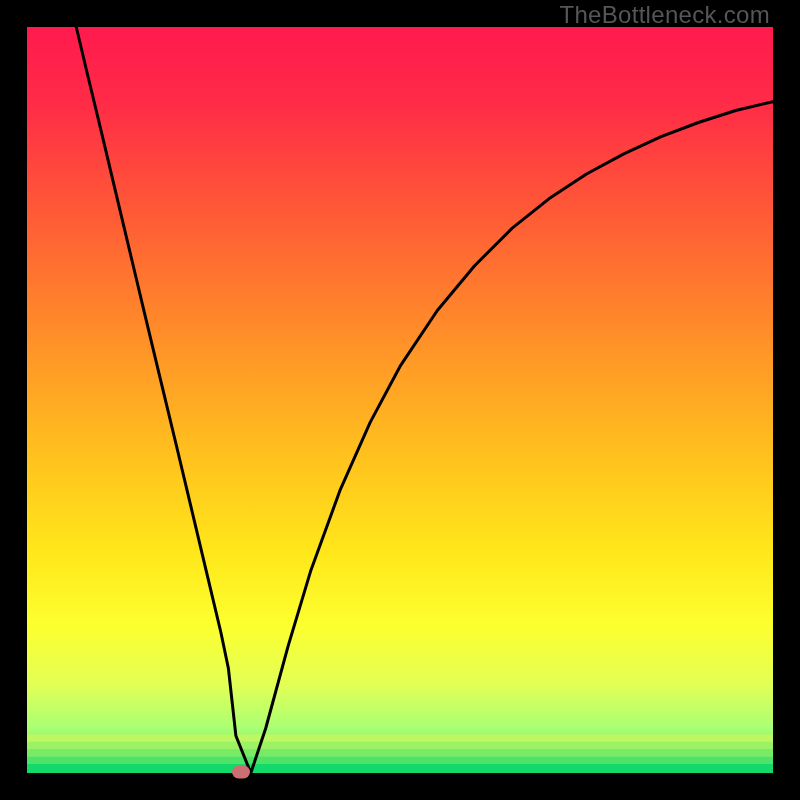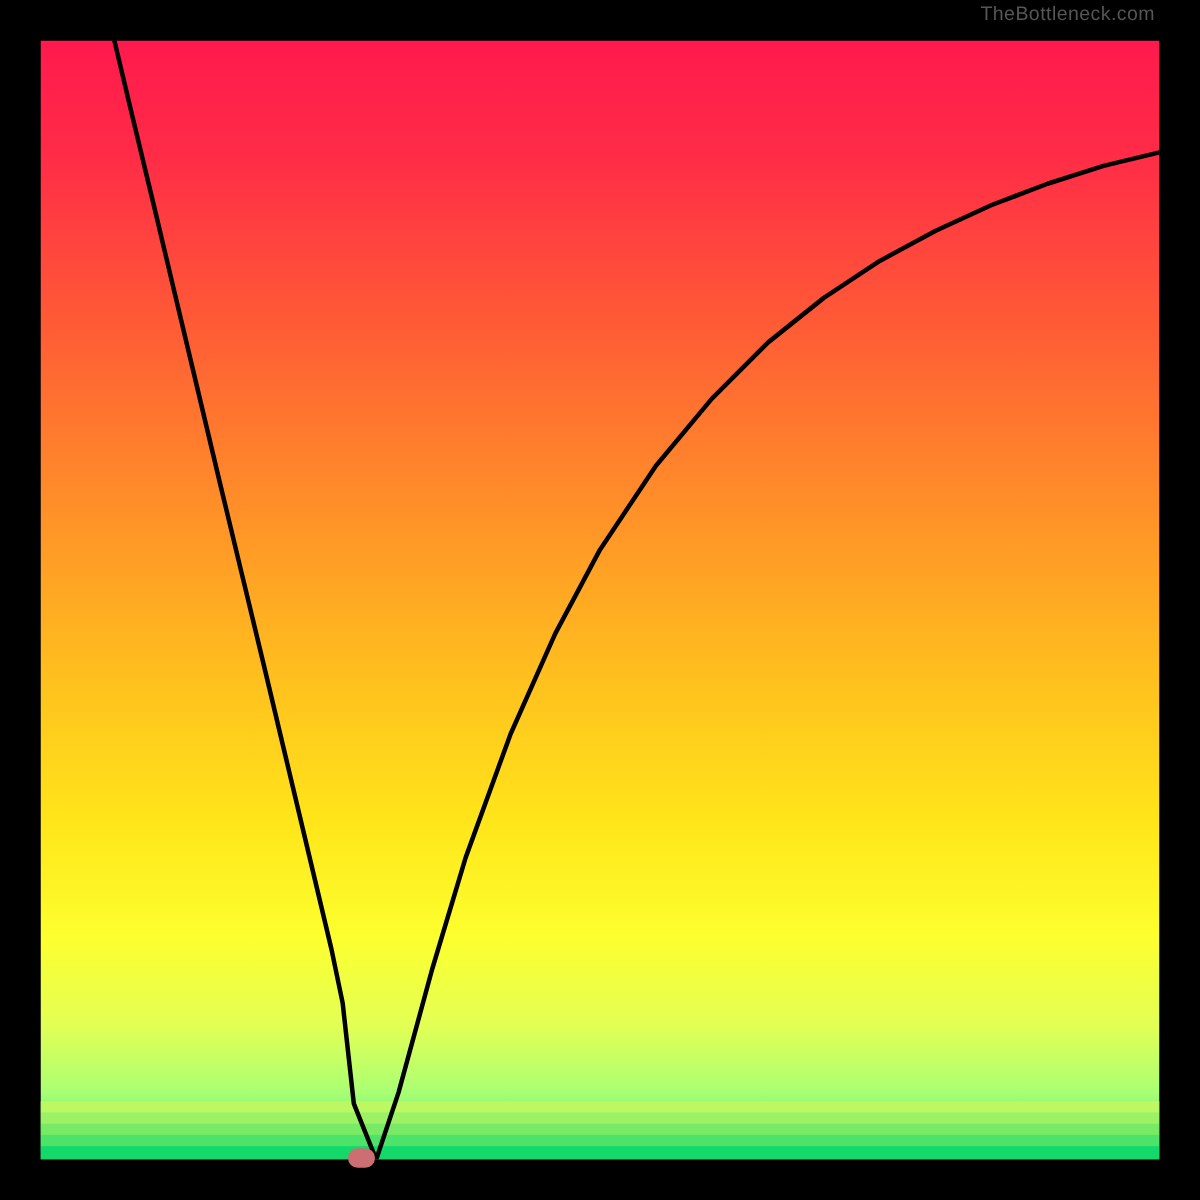--- a/index.html
+++ b/index.html
@@ -23,21 +23,21 @@
     left: 0;
     top: 0;
     width: 746px;
     height: 746px;
   }
   .watermark {
     position: absolute;
     top: 1px;
     right: 30px;
     font-family: Arial, Helvetica, sans-serif;
-    font-size: 13px;
+    font-size: 24px;
     color: #565656;
     letter-spacing: 0.3px;
   }
   .marker {
     position: absolute;
     width: 18px;
     height: 13px;
     border-radius: 8px;
     background: #cd6e72;
     transform: translate(-50%, -50%);

